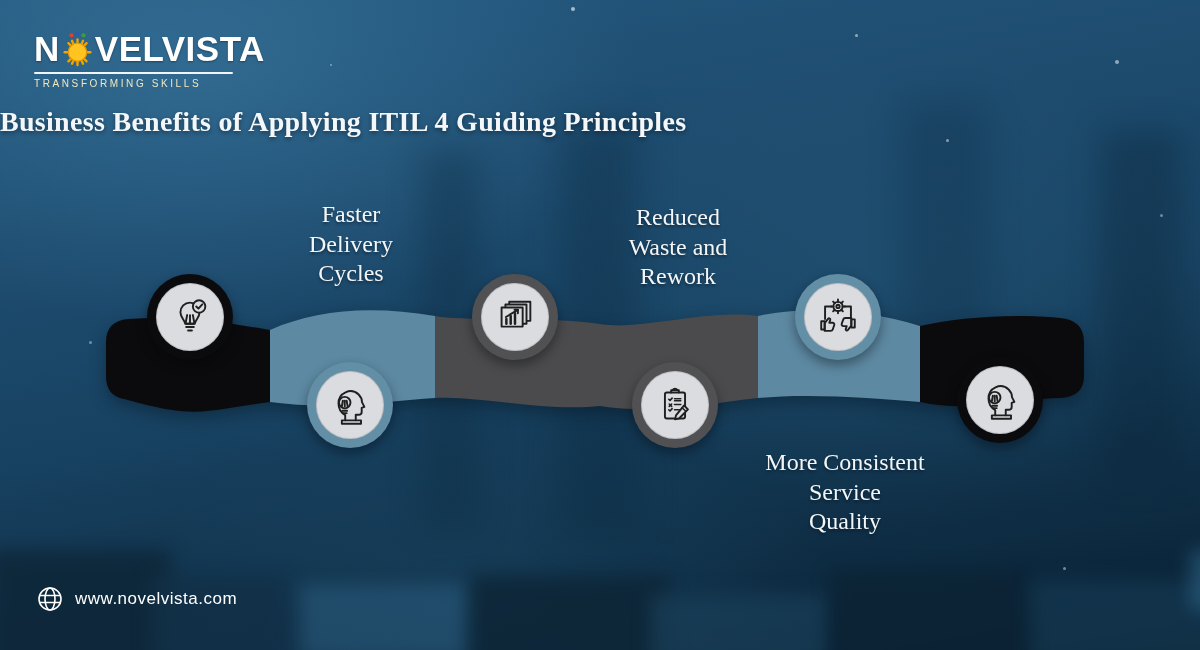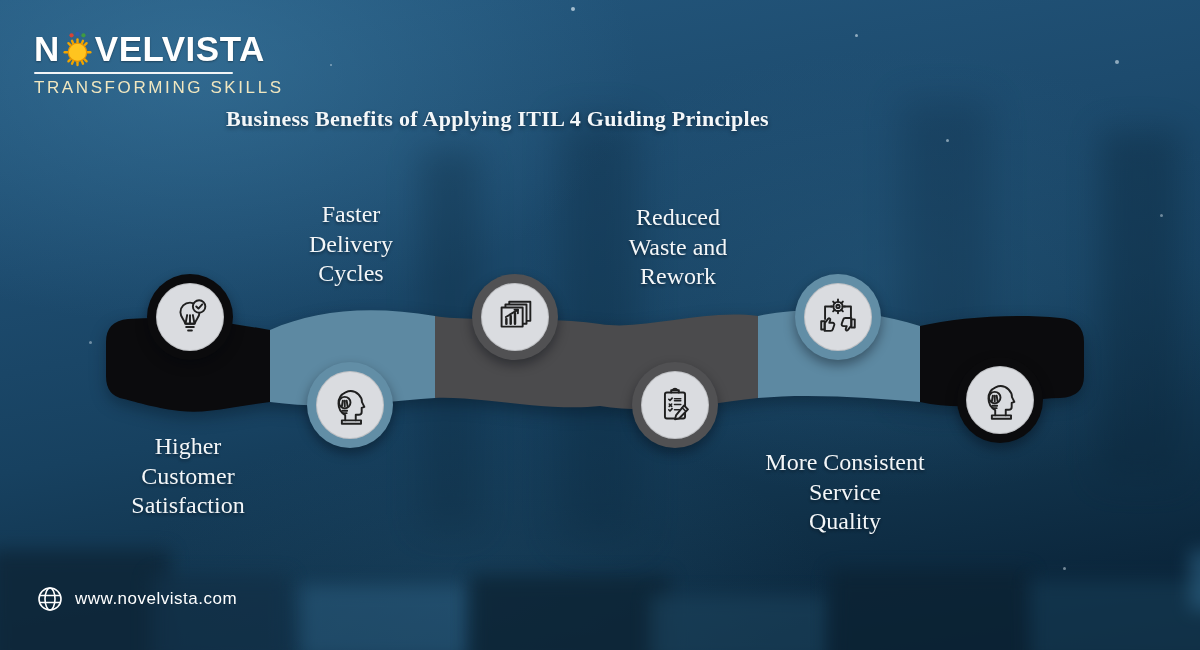--- a/index.html
+++ b/index.html
@@ -14,25 +14,25 @@
   }
   .blur{position:absolute;filter:blur(9px);}
   .dot{position:absolute;border-radius:50%;background:#dce9f2;}
 
   
   .logo{position:absolute;left:34px;top:30px;}
   .logo-row{display:flex;align-items:center;color:#fff;font-weight:bold;
     font-size:35px;letter-spacing:.5px;line-height:1;text-shadow:0 1px 2px rgba(0,0,0,.35);}
   .logo-sun{width:33px;height:37px;margin:0 1px;position:relative;top:1px;}
   .logo-rule{height:2px;background:#f2f5f7;margin:5px 0 4px 0;width:199px;border-radius:1px;}
-  .logo-tag{color:#f1e7c0;font-size:17px;letter-spacing:2.6px;font-weight:500;}
-
-  
-  .title{position:absolute;left:0;top:106px;width:995px;text-align:center;
-    font-family:"Liberation Serif",serif;font-weight:bold;font-size:22px;color:#f4f7f9;
+  .logo-tag{color:#f1e7c0;font-size:10px;letter-spacing:2.6px;font-weight:500;}
+
+  
+  .title{position:absolute;left:0;top:106px;width:995px;
+    font-family:"Liberation Serif",serif;font-weight:bold;font-size:28px;color:#f4f7f9;
     letter-spacing:.3px;text-shadow:0 2px 4px rgba(0,10,20,.45);}
 
   
   .ribbon-svg{position:absolute;left:0;top:0;filter:drop-shadow(0 6px 8px rgba(0,8,16,.35));}
 
   
   .node{position:absolute;width:86px;height:86px;border-radius:50%;
     display:flex;align-items:center;justify-content:center;
     box-shadow:0 5px 12px rgba(0,6,12,.40);}
   .node-black{background:#0b0b0d;}
@@ -212,23 +212,20 @@
         </g>
         <circle cx="18.5" cy="21.5" r="6" fill="#dadce0" stroke="#1f1f1f" stroke-width="2"></circle>
         <g class="ic" stroke-width="1.6">
           <path d="M16.5 19.5 L15.5 25.5 M18.5 19.5 V25.5 M20.5 19.5 L21.5 25.5"></path>
           <path d="M16 30 H21 M16.5 32.5 H20.5"></path>
         </g>
       </svg>
     </div>
   </div>
 
-  <div class="blabel" style="left:63px;top:432px;">Higher
-Customer
-Satisfaction</div>
   <div class="blabel" style="left:226px;top:200px;text-align:center;">Faster
 Delivery
 Cycles</div>
   <div class="blabel" style="left:553px;top:203px;">Reduced
 Waste and
 Rework</div>
   <div class="blabel" style="left:720px;top:448px;">More Consistent
 Service
 Quality</div>
 

